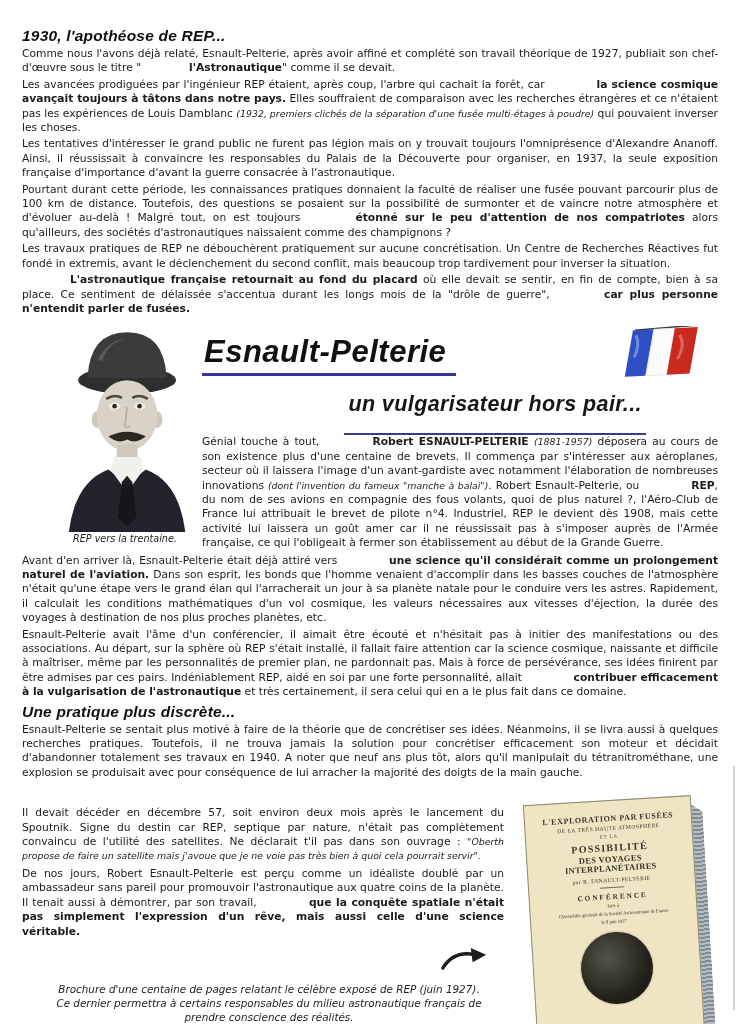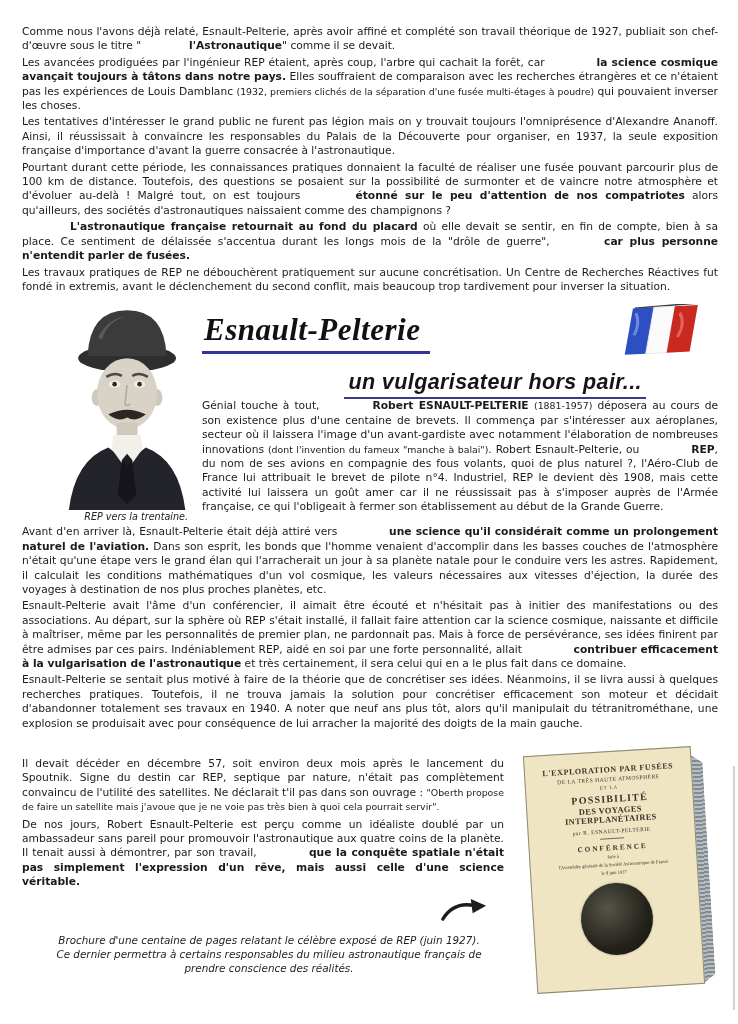--- a/index.html
+++ b/index.html
@@ -11,43 +11,43 @@
   .page{padding:24px 20px 0 22px;}
   .h{
     font-family:"Liberation Sans", sans-serif;
     font-weight:bold;font-style:italic;
     font-size:15.5px;letter-spacing:.2px;margin:3px 0 2px 0;color:#101010;
   }
   p.body{
     font-size:10.7px;line-height:14.4px;text-align:justify;margin:1px 0 2px 0;color:#1b1b1b;
   }
   p.body .b{font-weight:bold;padding-left:48px;}
-  p.body .i{}
+  p.body .i{font-style:italic;}
   p.body .sm{font-size:9.4px;}
   
   .feature{position:relative;overflow:hidden;margin-top:8px;}
   .portrait{
     float:left;width:126px;margin:0 14px 2px 40px;text-align:center;
   }
   .portrait svg{display:block;width:126px;height:208px;}
   .portrait figcaption{
-    font-size:9.6px;font-style:italic;margin-top:1px;color:#222;white-space:nowrap;text-align:right;
+    font-size:9.6px;font-style:italic;margin-top:1px;color:#222;white-space:nowrap;
   }
   .flag{position:absolute;right:10px;top:2px;width:95px;height:66px;}
   .title-wrap{margin-top:10px;padding-left:58px;}
   .main-title{
-    display:inline-block;font-family:Liberation Serif, serif;
+    display:inline-block;font-family:Liberation Sans, sans-serif;
     font-weight:bold;font-style:italic;font-size:31px;letter-spacing:.5px;
     border-bottom:3px solid #34349a;padding:0 10px 3px 2px;color:#111;
   }
   .subtitle-wrap{margin-top:16px;text-align:right;padding-right:72px;}
   .subtitle{
     display:inline-block;font-family:"Liberation Sans", sans-serif;
     font-weight:bold;font-style:italic;font-size:21.5px;letter-spacing:.4px;
-    border-bottom:2px solid #3a3a8a;padding:0 4px 2px 4px;color:#151515;
+    border-bottom:2px solid #3a3a8a;padding:0 4px 16px 4px;color:#151515;
   }
   .feature p.body{margin-top:0;}
   
   .bottom{display:flex;margin-top:14px;}
   .bottom-left{flex:1;min-width:0;padding-right:14px;}
   .bottom-left p.body{margin-bottom:3px;}
   .arrow{width:52px;margin:6px 14px 0 auto;}
   .caption{
     font-size:10.4px;font-style:italic;text-align:center;line-height:14px;
     margin:4px 18px 0 30px;color:#1d1d1d;
@@ -81,27 +81,28 @@
     background:radial-gradient(circle at 38% 35%,#55544a,#23221a 62%,#14130d 100%);
     box-shadow:0 0 2px #8d8c76;
   }
   .scan-edge{position:absolute;right:3px;top:766px;width:2px;height:244px;background:#d2d2d2;}
 </style>
 </head>
 <body>
 
 <div class="page">
 
+  <h2 class="h">1930, l'apothéose de REP...</h2>
   <p class="body"><span>Comme nous l'avons déjà relaté, Esnault-Pelterie, après avoir affiné et complété son travail théorique de 1927, publiait son chef-d'œuvre sous le titre "</span><span class="b">l'Astronautique</span><span>" comme il se devait.</span></p>
 
   <p class="body"><span>Les avancées prodiguées par l'ingénieur REP étaient, après coup, l'arbre qui cachait la forêt, car </span><span class="b">la science cosmique avançait toujours à tâtons dans notre pays.</span><span> Elles souffraient de comparaison avec les recherches étrangères et ce n'étaient pas les expériences de Louis Damblanc </span><span class="i sm">(1932, premiers clichés de la séparation d'une fusée multi-étages à poudre)</span><span> qui pouvaient inverser les choses.</span></p>
   <p class="body"><span>Les tentatives d'intéresser le grand public ne furent pas légion mais on y trouvait toujours l'omniprésence d'Alexandre Ananoff. Ainsi, il réussissait à convaincre les responsables du Palais de la Découverte pour organiser, en 1937, la seule exposition française d'importance d'avant la guerre consacrée à l'astronautique.</span></p>
   <p class="body"><span>Pourtant durant cette période, les connaissances pratiques donnaient la faculté de réaliser une fusée pouvant parcourir plus de 100 km de distance. Toutefois, des questions se posaient sur la possibilité de surmonter et de vaincre notre atmosphère et d'évoluer au-delà ! Malgré tout, on est toujours </span><span class="b">étonné sur le peu d'attention de nos compatriotes</span><span> alors qu'ailleurs, des sociétés d'astronautiques naissaient comme des champignons ?</span></p>
+  <p class="body"><span>Les travaux pratiques de REP ne débouchèrent pratiquement sur aucune concrétisation. Un Centre de Recherches Réactives fut fondé in extremis, avant le déclenchement du second conflit, mais beaucoup trop tardivement pour inverser la situation.</span></p>
   <p class="body"><span class="b">L'astronautique française retournait au fond du placard</span><span> où elle devait se sentir, en fin de compte, bien à sa place. Ce sentiment de délaissée s'accentua durant les longs mois de la "drôle de guerre", </span><span class="b">car plus personne n'entendit parler de fusées.</span></p>
-  <p class="body"><span>Les travaux pratiques de REP ne débouchèrent pratiquement sur aucune concrétisation. Un Centre de Recherches Réactives fut fondé in extremis, avant le déclenchement du second conflit, mais beaucoup trop tardivement pour inverser la situation.</span></p>
 
   <div class="feature">
     <figure class="portrait">
       <svg viewBox="0 0 120 200">
         <ellipse cx="62" cy="54" rx="47" ry="13" fill="#2e2e2e"></ellipse>
         <path d="M24 52 Q26 8 62 8 Q98 8 100 52 Z" fill="#3b3b3b"></path>
         <path d="M34 34 Q44 16 60 14 Q42 20 38 36 Z" fill="#5a5a5a"></path>
         <ellipse cx="33" cy="92" rx="5" ry="8" fill="#cfc9bd"></ellipse>
         <ellipse cx="91" cy="92" rx="5" ry="8" fill="#cfc9bd"></ellipse>
         <ellipse cx="62" cy="88" rx="29" ry="34" fill="#d8d2c7"></ellipse>
@@ -143,20 +144,21 @@
       <span class="subtitle">un vulgarisateur hors pair...</span>
     </div>
 
     <p class="body"><span>Génial touche à tout, </span><span class="b">Robert ESNAULT-PELTERIE </span><span class="i sm">(1881-1957)</span><span> déposera au cours de son existence plus d'une centaine de brevets. Il commença par s'intéresser aux aéroplanes, secteur où il laissera l'image d'un avant-gardiste avec notamment l'élaboration de nombreuses innovations </span><span class="i sm">(dont l'invention du fameux "manche à balai")</span><span>. Robert Esnault-Pelterie, ou </span><span class="b">REP</span><span>, du nom de ses avions en compagnie des fous volants, quoi de plus naturel ?, l'Aéro-Club de France lui attribuait le brevet de pilote n°4. Industriel, REP le devient dès 1908, mais cette activité lui laissera un goût amer car il ne réussissait pas à s'imposer auprès de l'Armée française, ce qui l'obligeait à fermer son établissement au début de la Grande Guerre.</span></p>
   </div>
 
   <p class="body"><span>Avant d'en arriver là, Esnault-Pelterie était déjà attiré vers </span><span class="b">une science qu'il considérait comme un prolongement naturel de l'aviation.</span><span> Dans son esprit, les bonds que l'homme venaient d'accomplir dans les basses couches de l'atmosphère n'était qu'une étape vers le grand élan qui l'arracherait un jour à sa planète natale pour le conduire vers les astres. Rapidement, il calculait les conditions mathématiques d'un vol cosmique, les valeurs nécessaires aux vitesses d'éjection, la durée des voyages à destination de nos plus proches planètes, etc.</span></p>
 
   <p class="body"><span>Esnault-Pelterie avait l'âme d'un conférencier, il aimait être écouté et n'hésitait pas à initier des manifestations ou des associations. Au départ, sur la sphère où REP s'était installé, il fallait faire attention car la science cosmique, naissante et difficile à maîtriser, même par les personnalités de premier plan, ne pardonnait pas. Mais à force de persévérance, ses idées finirent par être admises par ces pairs. Indéniablement REP, aidé en soi par une forte personnalité, allait </span><span class="b">contribuer efficacement à la vulgarisation de l'astronautique</span><span> et très certainement, il sera celui qui en a le plus fait dans ce domaine.</span></p>
 
+  <h2 class="h">Une pratique plus discrète...</h2>
   <p class="body"><span>Esnault-Pelterie se sentait plus motivé à faire de la théorie que de concrétiser ses idées. Néanmoins, il se livra aussi à quelques recherches pratiques. Toutefois, il ne trouva jamais la solution pour concrétiser efficacement son moteur et décidait d'abandonner totalement ses travaux en 1940. A noter que neuf ans plus tôt, alors qu'il manipulait du tétranitrométhane, une explosion se produisait avec pour conséquence de lui arracher la majorité des doigts de la main gauche.</span></p>
 
   <div class="bottom">
     <div class="bottom-left">
       <p class="body" style="margin-top:12px;"><span>Il devait décéder en décembre 57, soit environ deux mois après le lancement du Spoutnik. Signe du destin car REP, septique par nature, n'était pas complètement convaincu de l'utilité des satellites. Ne déclarait t'il pas dans son ouvrage : </span><span class="i sm">"Oberth propose de faire un satellite mais j'avoue que je ne voie pas très bien à quoi cela pourrait servir".</span></p>
       <p class="body"><span>De nos jours, Robert Esnault-Pelterie est perçu comme un idéaliste doublé par un ambassadeur sans pareil pour promouvoir l'astronautique aux quatre coins de la planète. Il tenait aussi à démontrer, par son travail, </span><span class="b">que la conquête spatiale n'était pas simplement l'expression d'un rêve, mais aussi celle d'une science véritable.</span></p>
       <div class="arrow">
         <svg viewBox="0 0 54 30">
           <path d="M5 24 C13 11 24 7 38 10" stroke="#1d1d1d" stroke-width="3.4" fill="none" stroke-linecap="round"></path>
           <path d="M34 3 L50 10 L36 18 Z" fill="#1d1d1d"></path>

